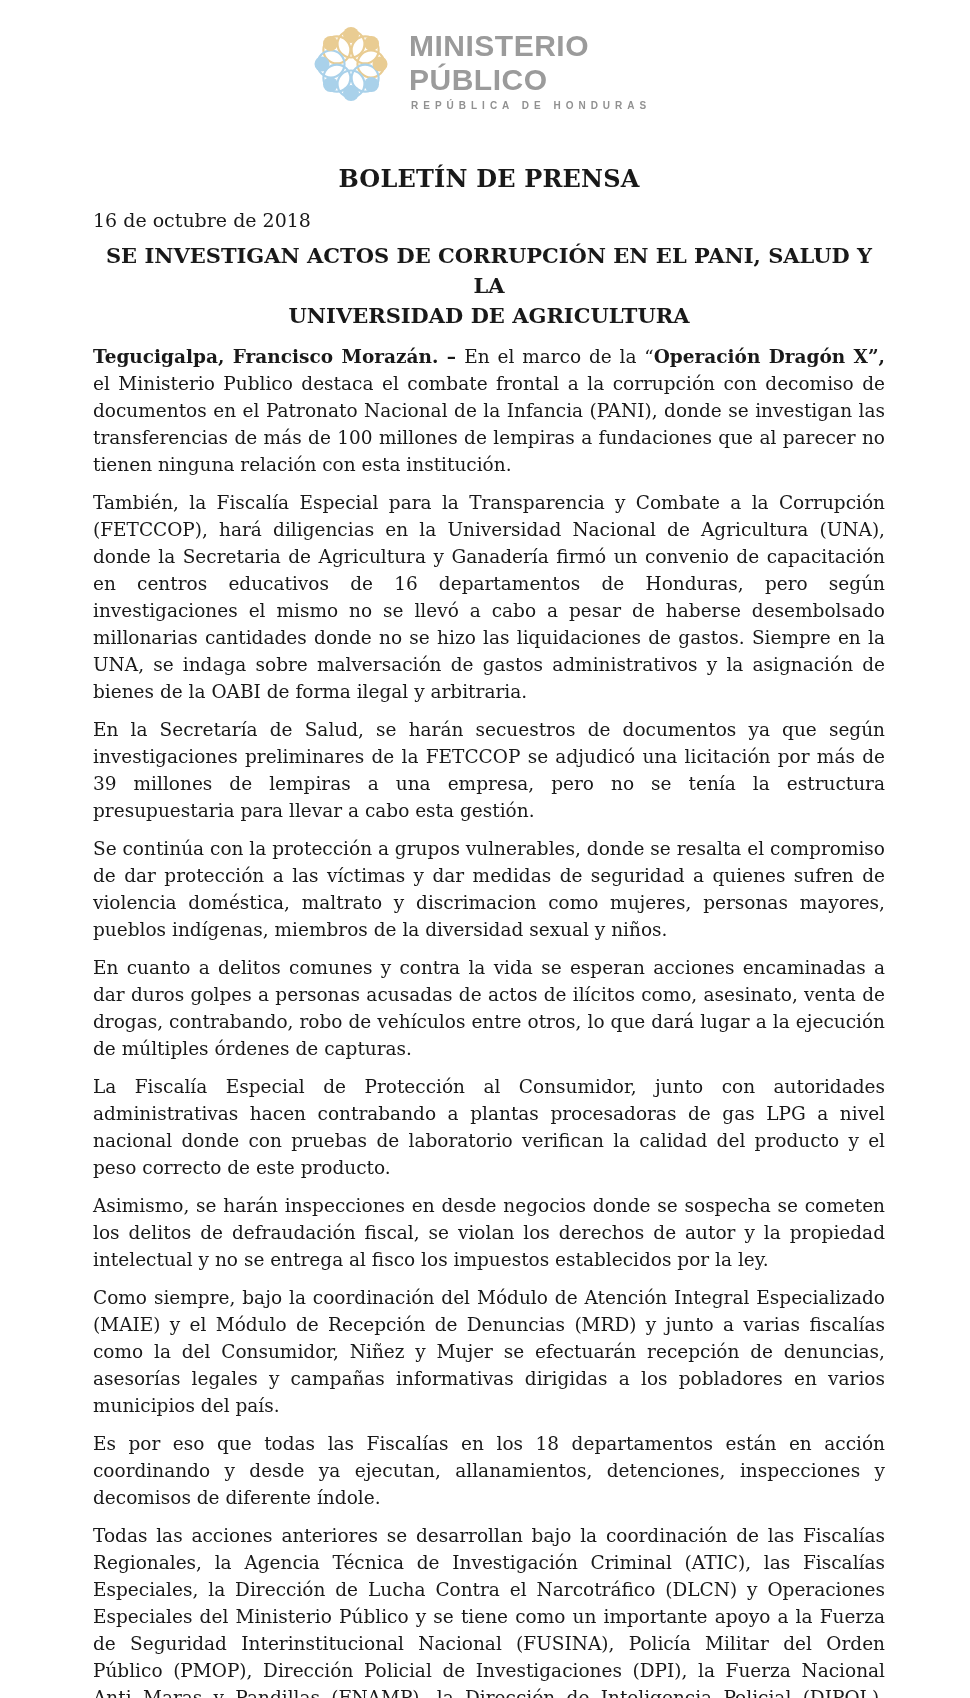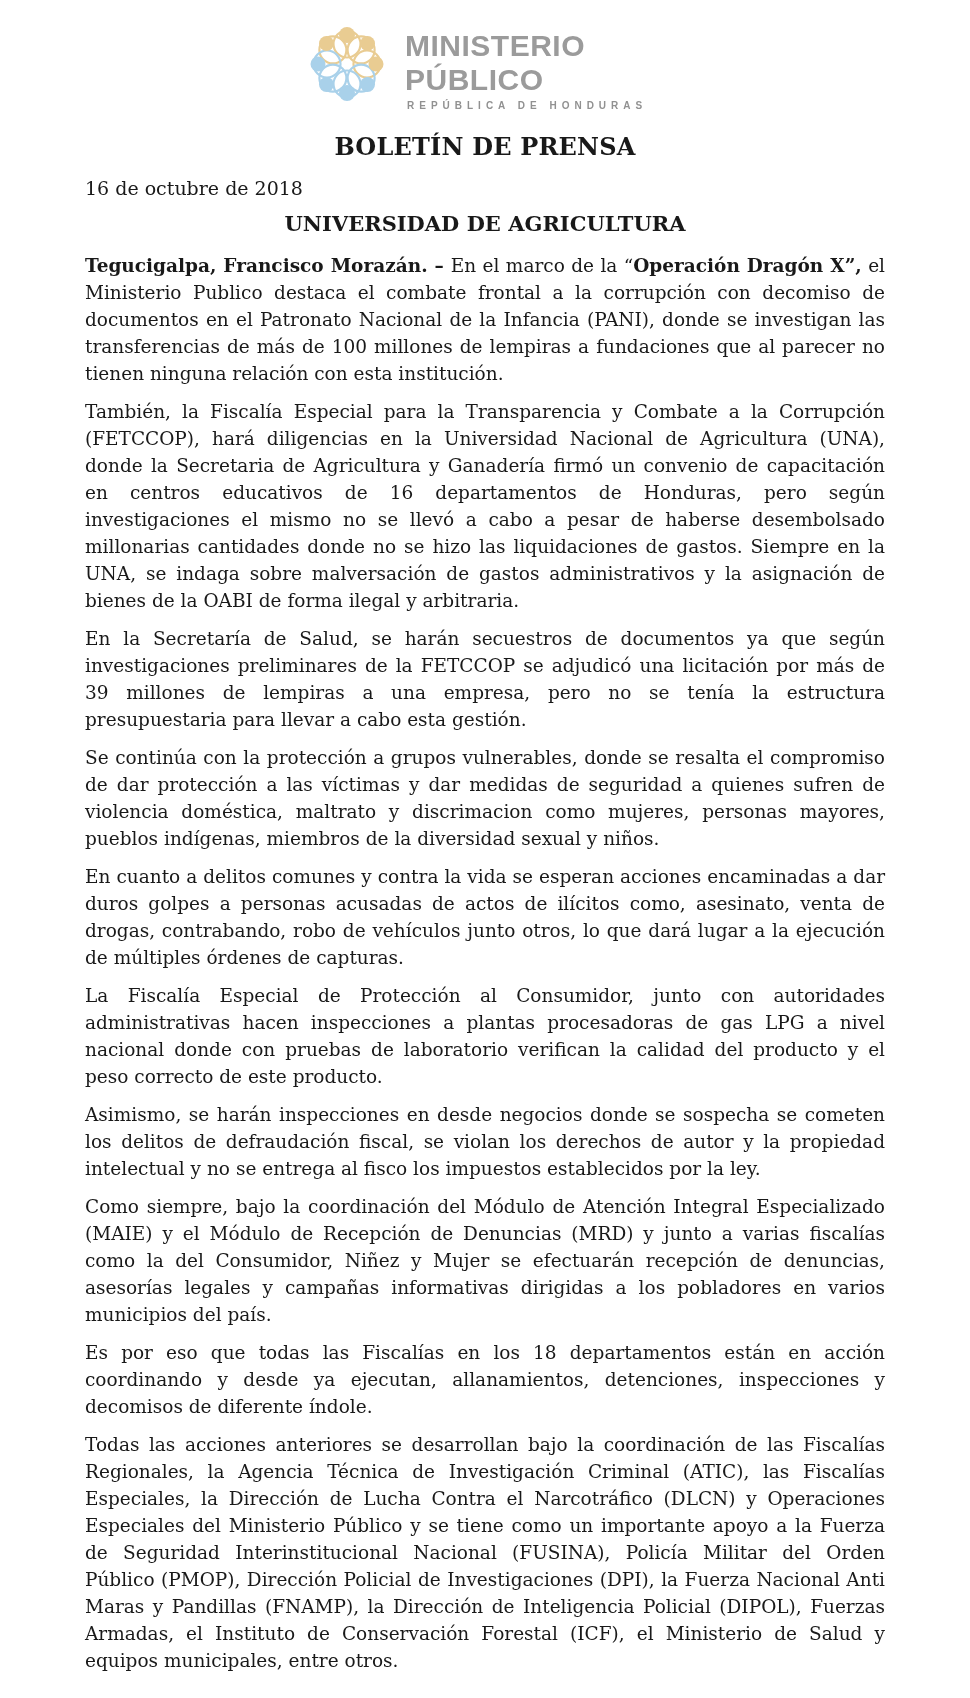--- a/index.html
+++ b/index.html
@@ -2,27 +2,27 @@
 <html><head>
 <meta charset="utf-8">
 <style>
   * { margin: 0; padding: 0; box-sizing: border-box; }
   html, body { background: #ffffff; }
   body {
     width: 970px; height: 1698px; overflow: hidden;
     font-family: "DejaVu Serif", serif;
     color: #191919;
   }
-  .page { width: 970px; height: 1698px; background: #ffffff; padding-top: 14px; }
+  .page { width: 970px; height: 1698px; background: #ffffff; padding-top: 14px; padding-left: 8px; }
   .logo-wrap { display: flex; justify-content: center; }
   .logo-title { font-family: "Liberation Sans", sans-serif; font-weight: bold; font-size: 30px; fill: #9b9b9b; letter-spacing: 0.5px; }
   .logo-sub { font-family: "Liberation Sans", sans-serif; font-weight: bold; font-size: 10px; fill: #919191; letter-spacing: 5px; }
   .content { margin: 0 85px; }
   .doc-title {
-    margin-top: 18px; text-align: center;
+    margin-top: 50px; text-align: center;
     font-size: 24px; font-weight: bold; letter-spacing: 0.2px;
   }
   .doc-date {
     margin-top: 16px; text-align: left; font-size: 19px;
   }
   .op-title {
     margin-top: 26px; text-align: center; font-size: 26px; font-weight: bold;
   }
   .op-subtitle {
     margin-top: 10px; text-align: center; font-size: 21px; font-weight: bold; line-height: 1.42;
@@ -69,30 +69,31 @@
   </div>
 
   <div class="content">
 
     <div class="doc-title">BOLETÍN DE PRENSA</div>
 
     <div class="doc-date">16 de octubre de 2018</div>
 
 
     <div class="op-subtitle">
+      <div>SE INVESTIGAN ACTOS DE CORRUPCIÓN EN EL PANI, SALUD Y LA</div>
       <div>UNIVERSIDAD DE AGRICULTURA</div>
     </div>
 
     <div class="body-text">
       <p><span class="bold">Tegucigalpa, Francisco Morazán. – </span><span> En el marco de la “</span><span class="bold">Operación Dragón X”,</span><span> el Ministerio Publico destaca el combate frontal a la corrupción con decomiso de documentos en el Patronato Nacional de la Infancia (PANI), donde se investigan las transferencias de más de 100 millones de lempiras a fundaciones que al parecer no tienen ninguna relación con esta institución.</span></p>
       <p>También, la Fiscalía Especial para la Transparencia y Combate a la Corrupción (FETCCOP), hará diligencias en la Universidad Nacional de Agricultura (UNA), donde la Secretaria de Agricultura y Ganadería firmó un convenio de capacitación en centros educativos de 16 departamentos de Honduras, pero según investigaciones el mismo no se llevó a cabo a pesar de haberse desembolsado millonarias cantidades donde no se hizo las liquidaciones de gastos. Siempre en la UNA, se indaga sobre malversación de gastos administrativos y la asignación de bienes de la OABI de forma ilegal y arbitraria.</p>
       <p>En la Secretaría de Salud, se harán secuestros de documentos ya que según investigaciones preliminares de la FETCCOP se adjudicó una licitación por más de 39 millones de lempiras a una empresa, pero no se tenía la estructura presupuestaria para llevar a cabo esta gestión.</p>
       <p>Se continúa con la protección a grupos vulnerables, donde se resalta el compromiso de dar protección a las víctimas y dar medidas de seguridad a quienes sufren de violencia doméstica, maltrato y discrimacion como mujeres, personas mayores, pueblos indígenas, miembros de la diversidad sexual y niños.</p>
-      <p>En cuanto a delitos comunes y contra la vida se esperan acciones encaminadas a dar duros golpes a personas acusadas de actos de ilícitos como, asesinato, venta de drogas, contrabando, robo de vehículos junto otros, lo que dará lugar a la ejecución de múltiples órdenes de capturas.</p>
-      <p>La Fiscalía Especial de Protección al Consumidor, junto con autoridades administrativas hacen inspecciones a plantas procesadoras de gas LPG a nivel nacional donde con pruebas de laboratorio verifican la calidad del producto y el peso correcto de este producto.</p>
+      <p>En cuanto a delitos comunes y contra la vida se esperan acciones encaminadas a dar duros golpes a personas acusadas de actos de ilícitos como, asesinato, venta de drogas, contrabando, robo de vehículos entre otros, lo que dará lugar a la ejecución de múltiples órdenes de capturas.</p>
+      <p>La Fiscalía Especial de Protección al Consumidor, junto con autoridades administrativas hacen contrabando a plantas procesadoras de gas LPG a nivel nacional donde con pruebas de laboratorio verifican la calidad del producto y el peso correcto de este producto.</p>
       <p>Asimismo, se harán inspecciones en desde negocios donde se sospecha se cometen los delitos de defraudación fiscal, se violan los derechos de autor y la propiedad intelectual y no se entrega al fisco los impuestos establecidos por la ley.</p>
       <p>Como siempre, bajo la coordinación del Módulo de Atención Integral Especializado (MAIE) y el Módulo de Recepción de Denuncias (MRD) y junto a varias fiscalías como la del Consumidor, Niñez y Mujer se efectuarán recepción de denuncias, asesorías legales y campañas informativas dirigidas a los pobladores en varios municipios del país.</p>
       <p>Es por eso que todas las Fiscalías en los 18 departamentos están en acción coordinando y desde ya ejecutan, allanamientos, detenciones, inspecciones y decomisos de diferente índole.</p>
       <p>Todas las acciones anteriores se desarrollan bajo la coordinación de las Fiscalías Regionales, la Agencia Técnica de Investigación Criminal (ATIC), las Fiscalías Especiales, la Dirección de Lucha Contra el Narcotráfico (DLCN) y Operaciones Especiales del Ministerio Público y se tiene como un importante apoyo a la Fuerza de Seguridad Interinstitucional Nacional (FUSINA), Policía Militar del Orden Público (PMOP), Dirección Policial de Investigaciones (DPI), la Fuerza Nacional Anti Maras y Pandillas (FNAMP), la Dirección de Inteligencia Policial (DIPOL), Fuerzas Armadas, el Instituto de Conservación Forestal (ICF), el Ministerio de Salud y equipos municipales, entre otros.</p>
     </div>
 
   </div>
 </div>
 
 </body></html>

